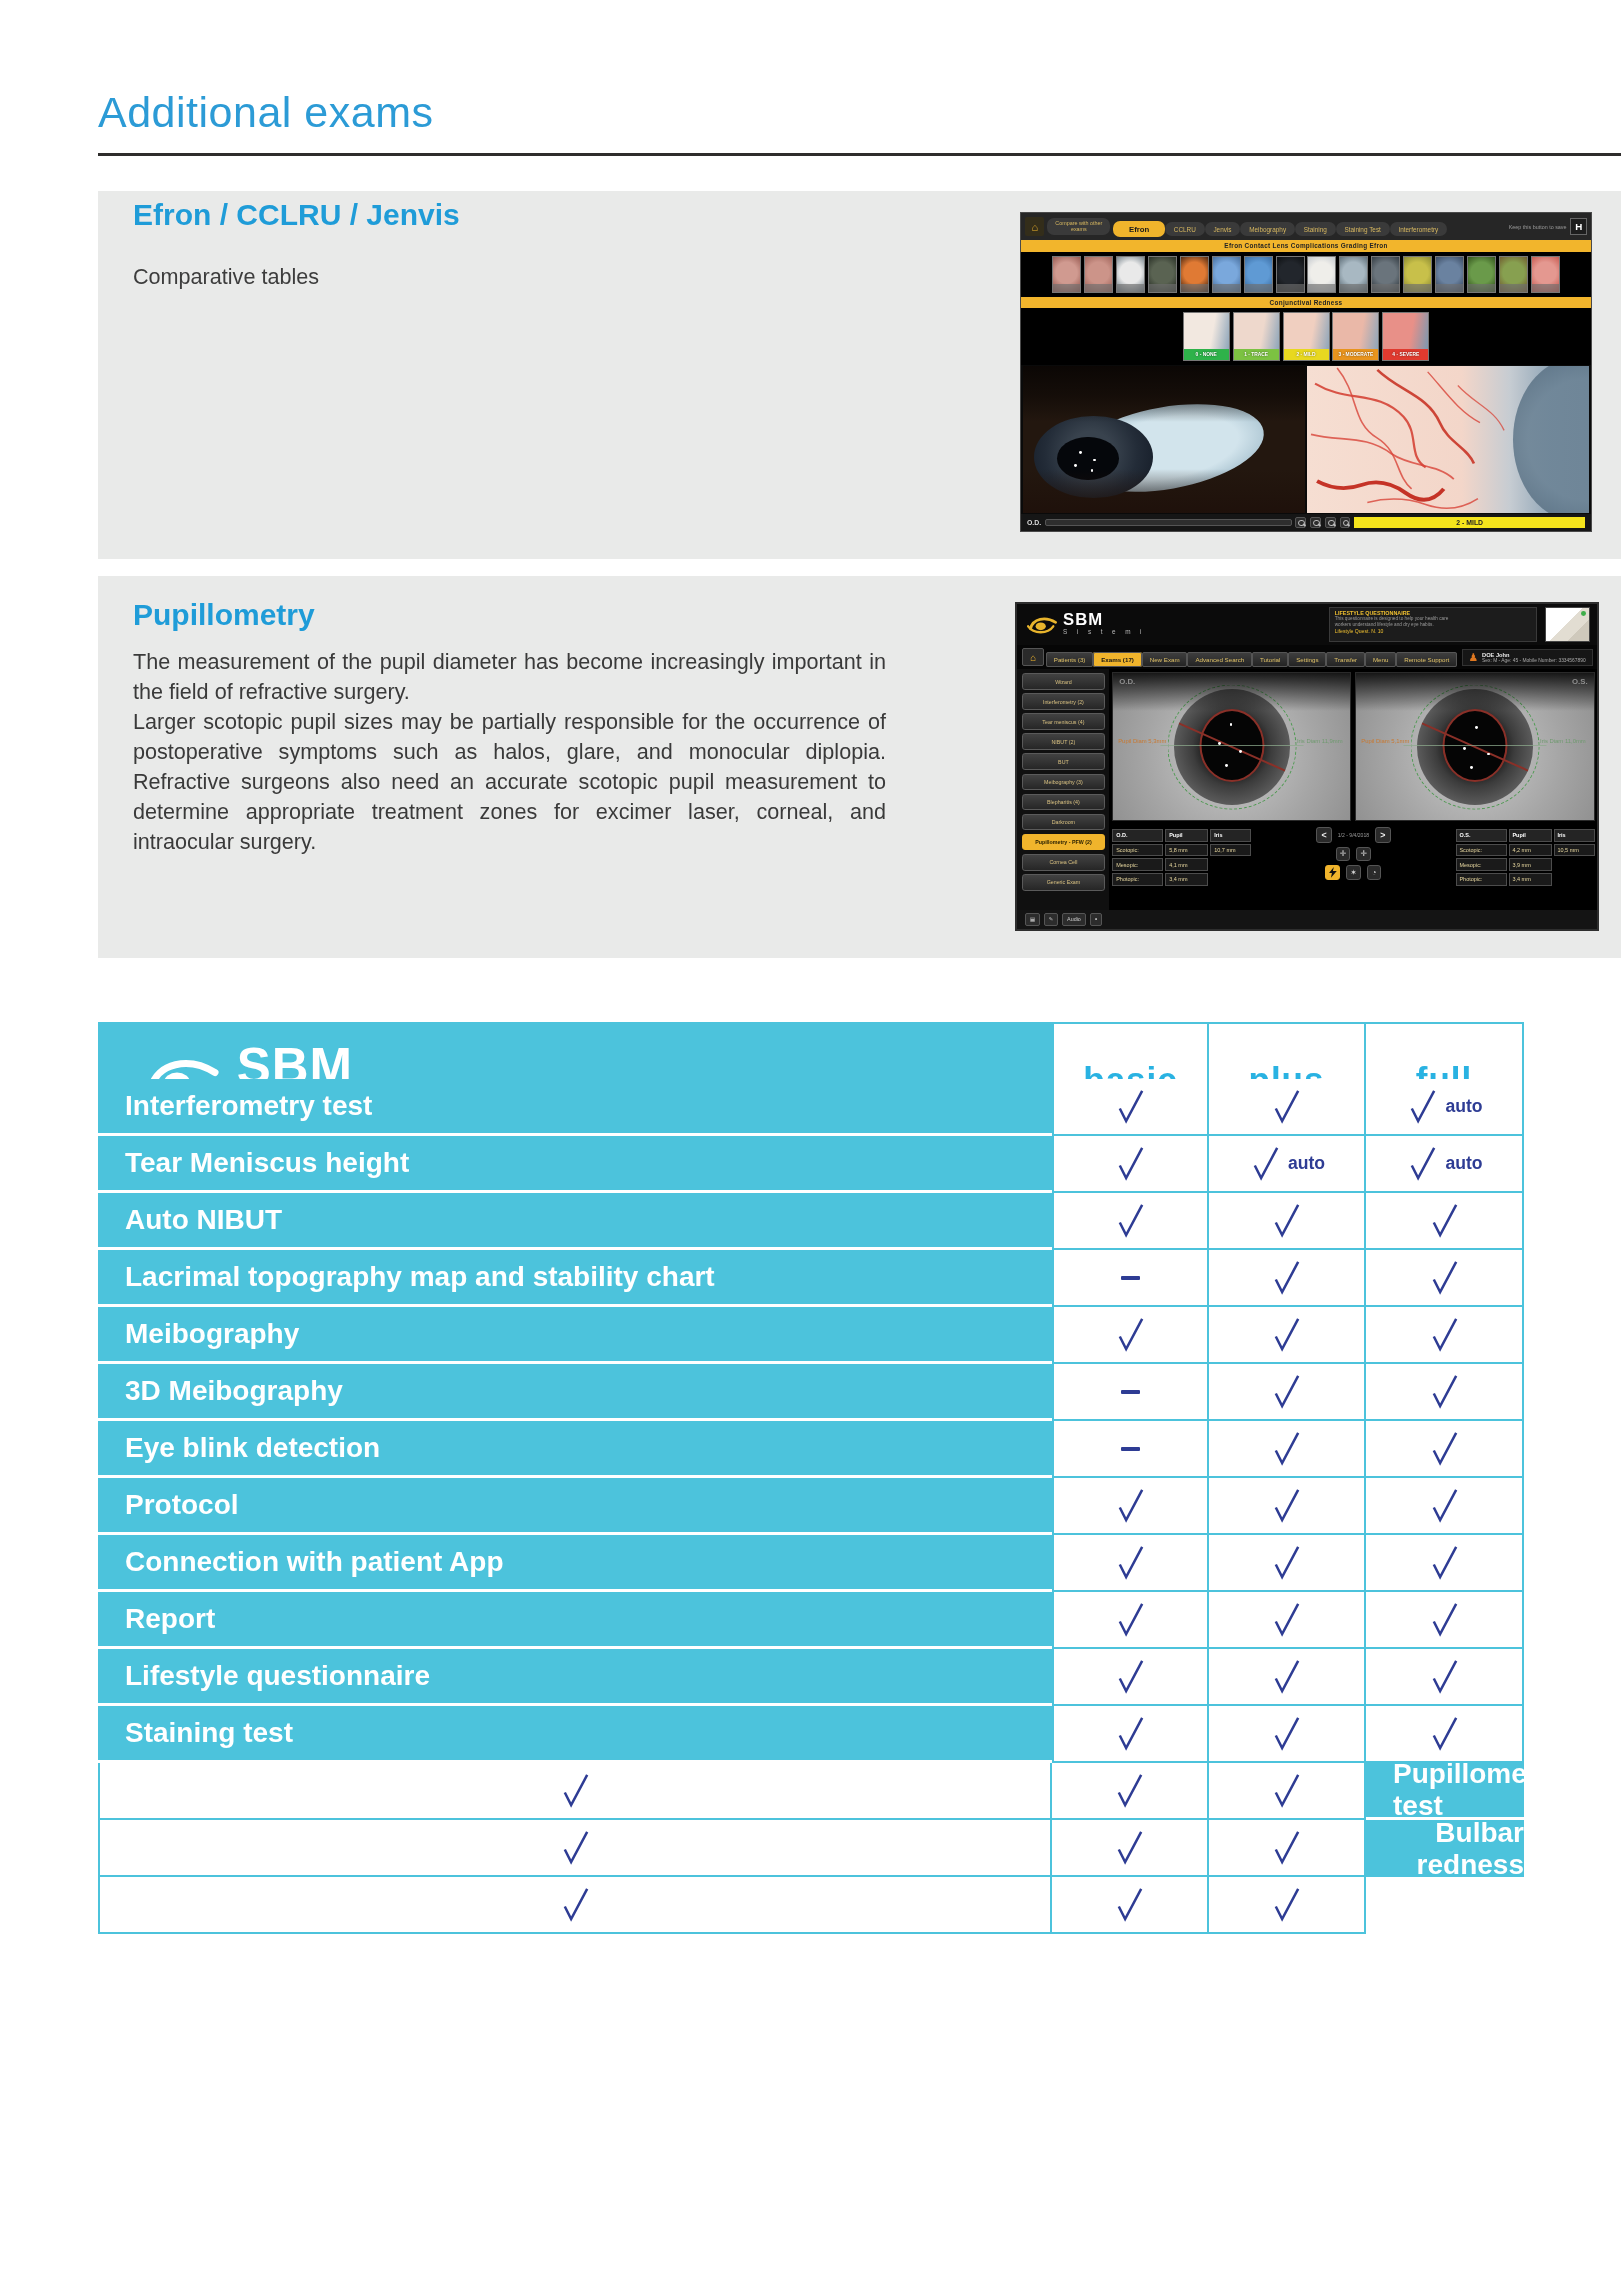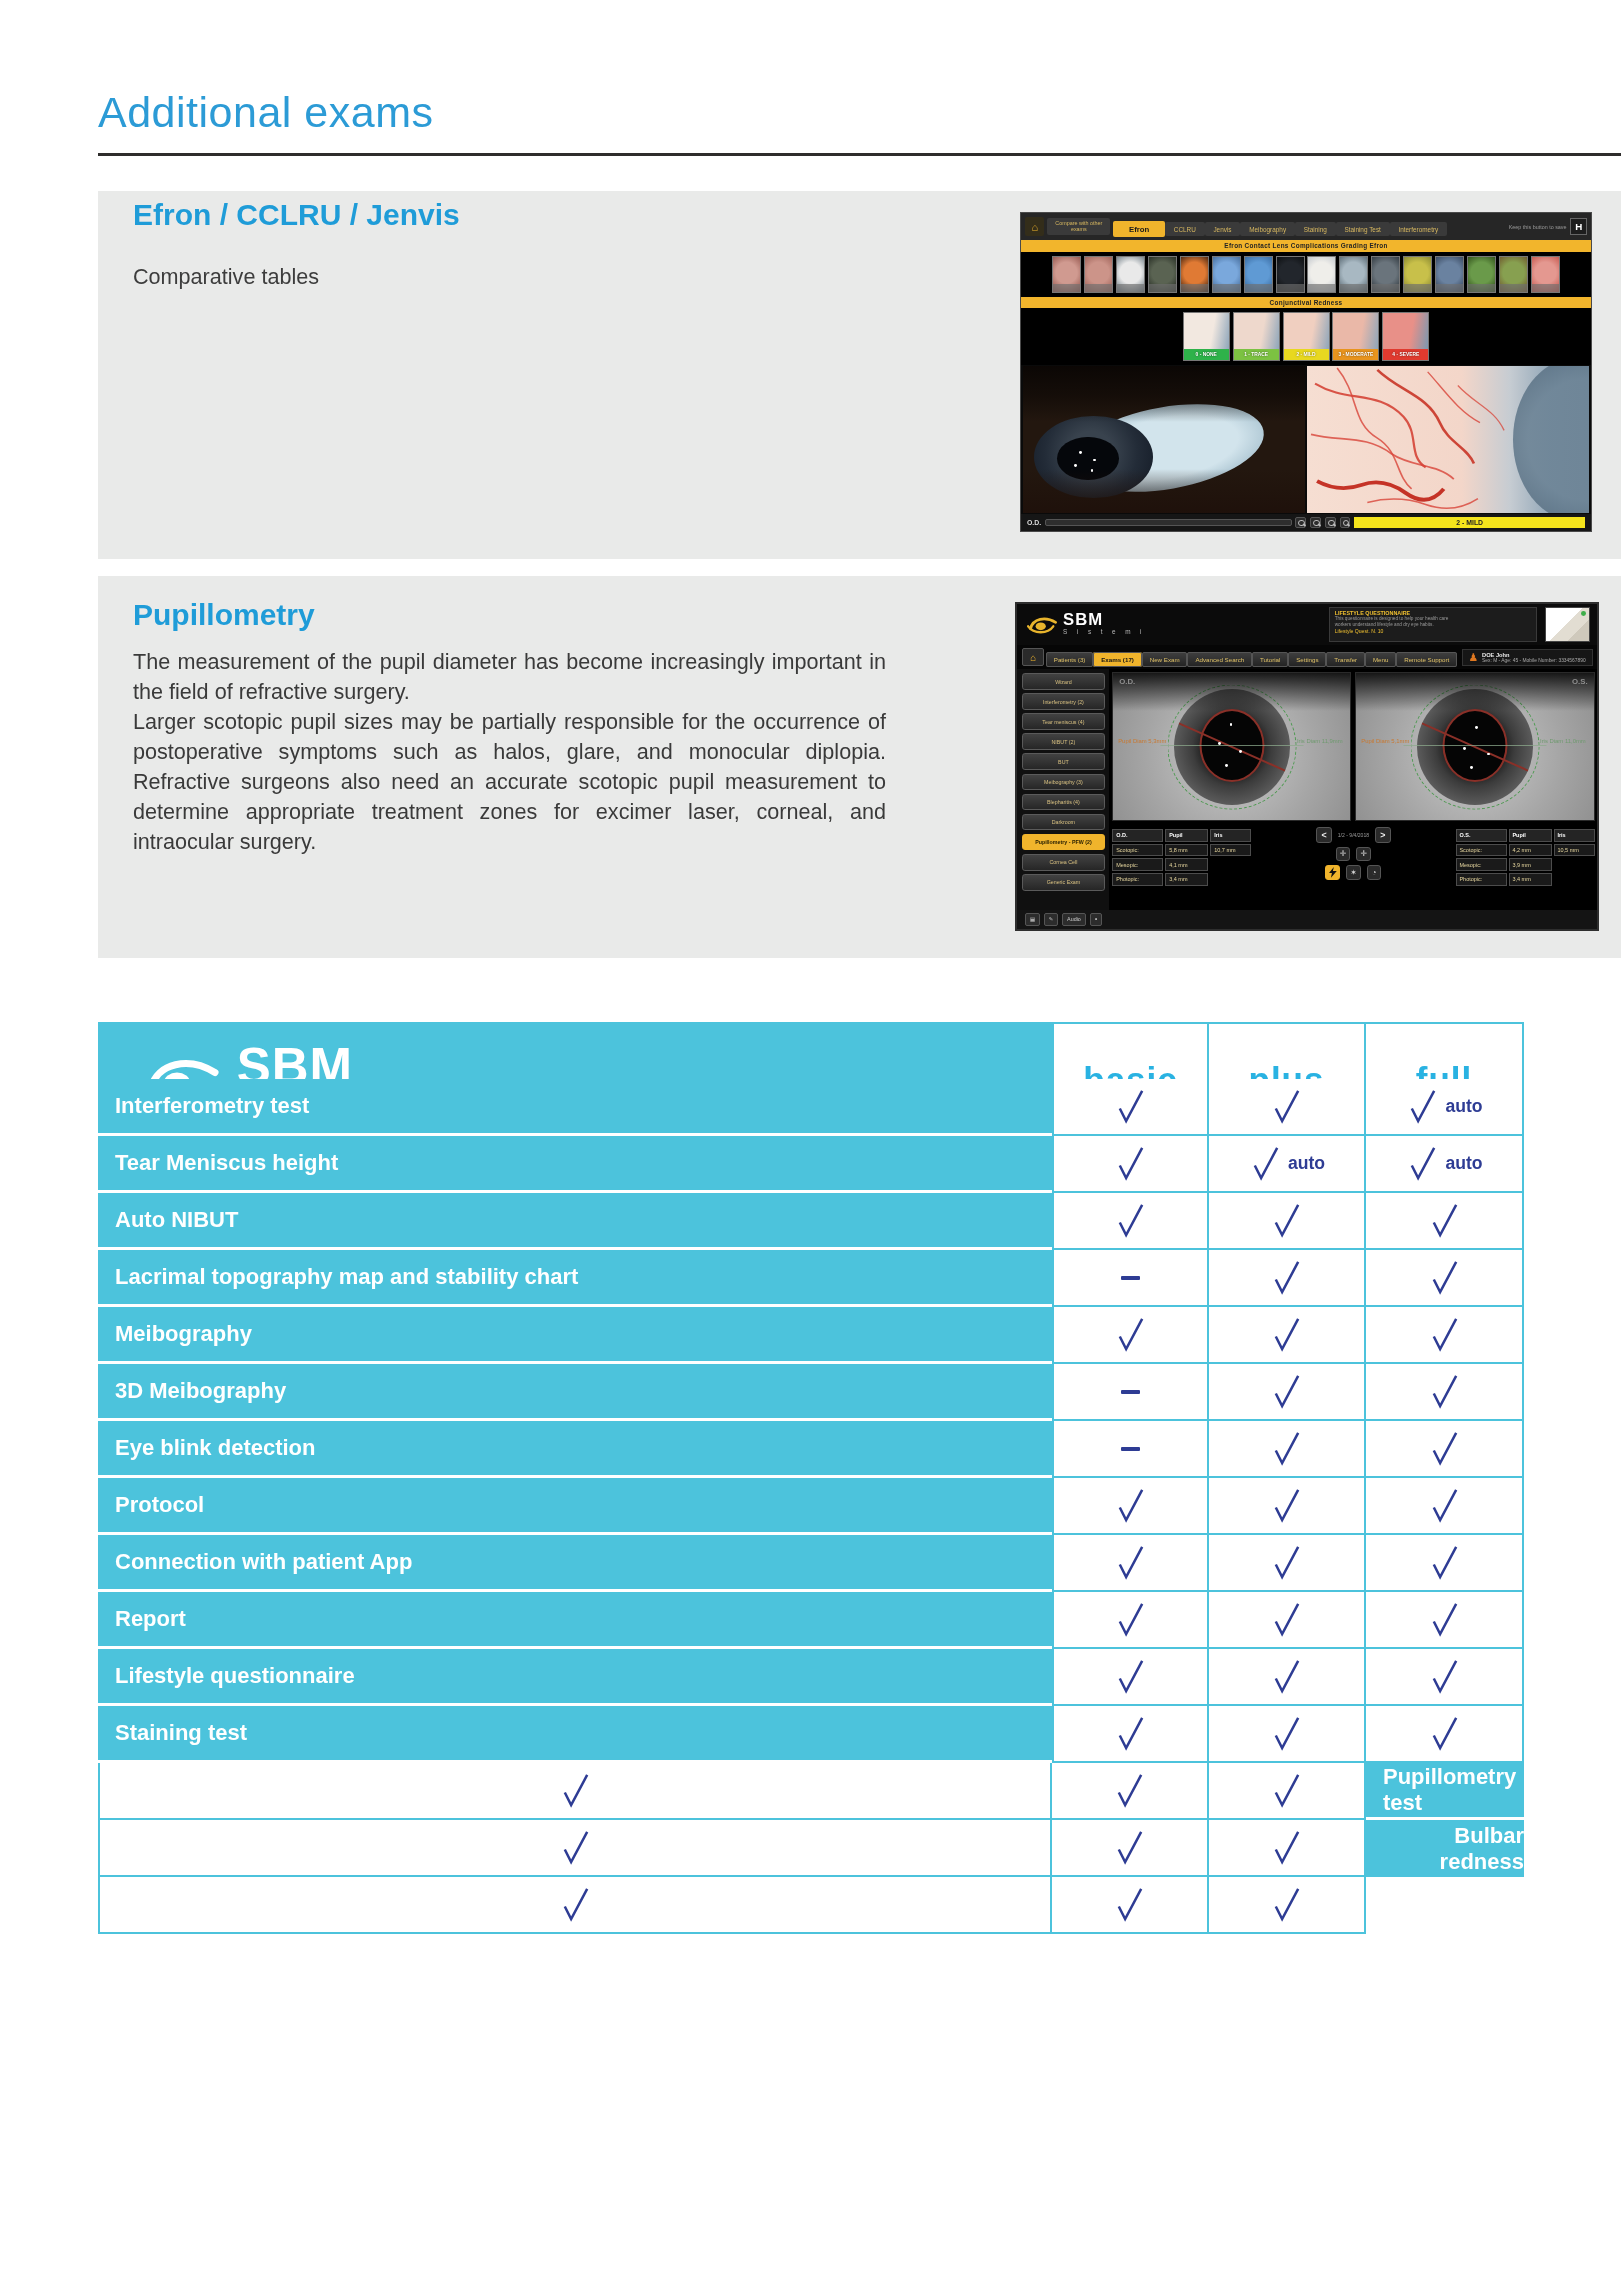--- a/index.html
+++ b/index.html
@@ -23,21 +23,21 @@
   .panel-1 h2 { top:7px; }
   .panel-2 h2 { top:21.6px; }
   .panel .sub { position:absolute; left:35px; top:73px; font-size:21.6px; color:#3d3d3d; }
   .panel .paragraph { position:absolute; left:35px; top:71px; width:753px; font-size:21.6px; line-height:30px; color:#3a3a3a; text-align:justify; }
   .panel .paragraph p + p { margin-top:0; }
 
   
   .app1 { position:absolute; right:29px; top:21.6px; width:572px; height:320px; background:#141414; border:1px solid #4a4a4a; display:flex; flex-direction:column; overflow:hidden; }
   .app1-nav { height:26.5px; background:#262626; display:flex; align-items:center; gap:2.9px; padding:0 3.9px; flex:0 0 auto; }
   .a1-home { width:19.6px; height:18.6px; background:#332d1a; color:#f0b42c; font-size:10.8px; display:flex; align-items:center; justify-content:center; border-radius:2px; }
-  .a1-btn { background:#3a3a3a; color:#d8b860; font-size:6.4px; padding:3.9px 8.8px; border-radius:2px; white-space:nowrap; }
+  .a1-btn { background:#3a3a3a; color:#d8b860; font-size:6.4px; padding:3.9px 8.8px; border-radius:7px; white-space:nowrap; }
   .a1-btn.wide { font-size:5.4px; line-height:5.9px; text-align:center; padding:2.9px 5.9px; max-width:63px; white-space:normal; }
   .a1-btn.active { background:#f0b42c; color:#1a1a1a; font-weight:700; font-size:7.8px; padding:3.9px 15.7px; }
   .a1-right { margin-left:auto; display:flex; align-items:center; gap:3.9px; }
   .a1-right .hint { font-size:5.4px; color:#999; }
   .a1-logo { width:16.7px; height:16.7px; background:#1d1d1d; border:1px solid #666; color:#fff; font-weight:700; font-size:9.8px; display:flex; align-items:center; justify-content:center; }
   .a1-bar { height:11.8px; background:#f2b52c; color:#242424; font-size:6.4px; font-weight:700; display:flex; align-items:center; justify-content:center; letter-spacing:0.3px; flex:0 0 auto; }
   .a1-thumbs { background:#000; display:flex; justify-content:center; align-items:center; gap:2.9px; flex:0 0 auto; }
   .a1-thumbs.row1 { height:45px; }
   .a1-thumbs.row2 { height:57px; }
   .a1-thumb { position:relative; overflow:hidden; border:1px solid #777; }
@@ -116,21 +116,21 @@
   .a2-sq { width:14.7px; height:14.7px; background:#2a2a2a; border:1px solid #555; border-radius:2.9px; color:#ddd; font-size:7.8px; display:flex; align-items:center; justify-content:center; }
   .a2-sq.flash { background:#f0b42c; border-color:#f0b42c; color:#111; }
   .a2-footer { height:18.6px; background:#141414; display:flex; align-items:center; gap:3.9px; padding:0 7.8px; flex:0 0 auto; }
   .a2-fbtn { height:12.7px; min-width:12.7px; background:#2c2c2c; border:1px solid #555; border-radius:2px; color:#ccc; font-size:5.4px; display:flex; align-items:center; justify-content:center; padding:0 3.9px; }
 
   
   .cmp { margin-top:64px; width:1425px; display:grid; grid-template-columns:954px 157px 157px 158px; grid-auto-rows:57px; }
   .cmp .hd-brand { grid-column:1; height:116px; background:#4cc3dc; border-bottom:3.9px solid #fff; display:flex; align-items:center; padding-left:39px; }
   .cmp .hd-col { height:116px; background:#fff; border:2.9px solid #4cc3dc; border-left-width:0; display:flex; align-items:center; justify-content:center; font-size:35px; font-weight:700; color:#29b2e2; letter-spacing:1px; }
   .cmp .hd-col.first { border-left-width:2.9px; }
-  .cmp .row-label { background:#4cc3dc; border-bottom:3.9px solid #fff; color:#fff; font-size:22px; font-weight:700; display:flex; align-items:center; padding-left:17px; }
+  .cmp .row-label { background:#4cc3dc; border-bottom:3.9px solid #fff; color:#fff; font-size:28px; font-weight:700; display:flex; align-items:center; padding-left:27px; }
   .cmp .row-label.last { border-bottom:none;text-align:right; }
   .cmp .cell { background:#fff; border-right:2.9px solid #4cc3dc; border-bottom:2.9px solid #4cc3dc; display:flex; align-items:center; justify-content:center; gap:4.9px; }
   .cmp .cell.cfirst { border-left:2.9px solid #4cc3dc; }
   .cmp .auto { font-size:17.6px; font-weight:700; color:#2e3c94; }
   .cmp .dash { width:18.6px; height:3.9px; background:#2e3c94; border-radius:1px; }
   .brand-text { margin-left:15.7px; }
   .brand-text .bn { font-size:51px; font-weight:700; color:#fff; letter-spacing:1px; line-height:45px; }
   .brand-text .bs { font-size:19.6px; color:#fff; letter-spacing:9.8px; margin-top:2px; }
 </style>
 </head>

